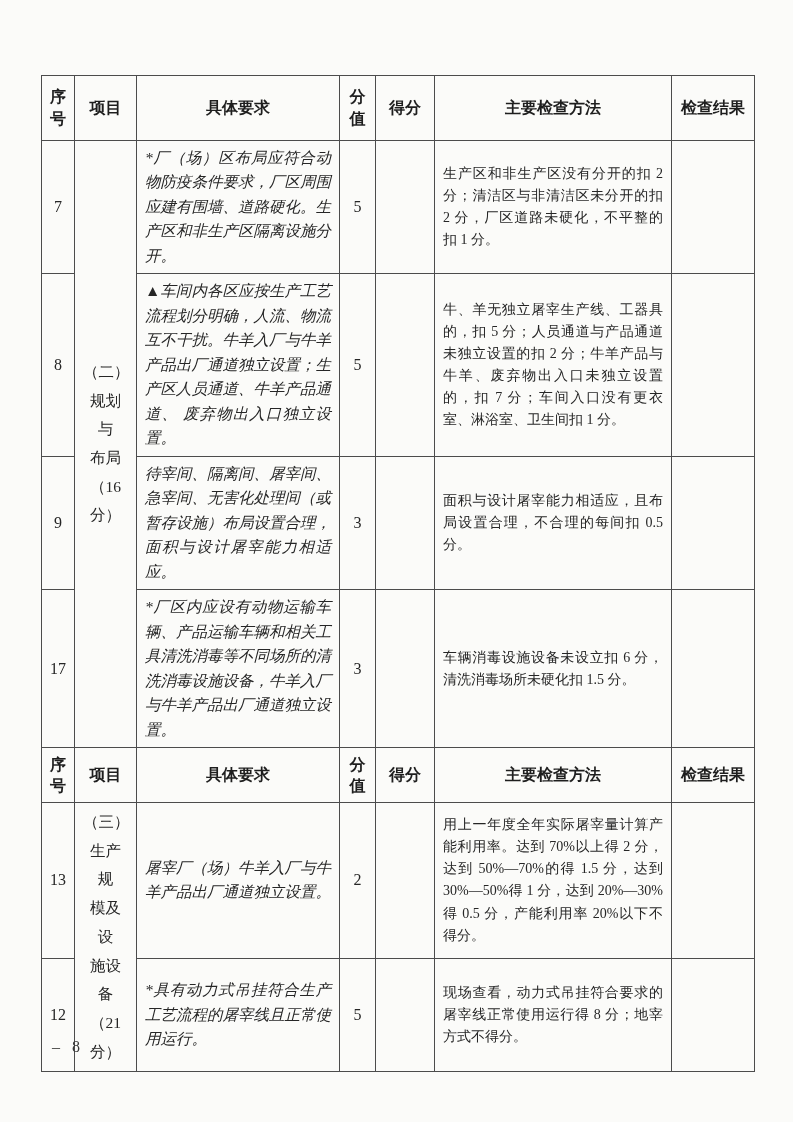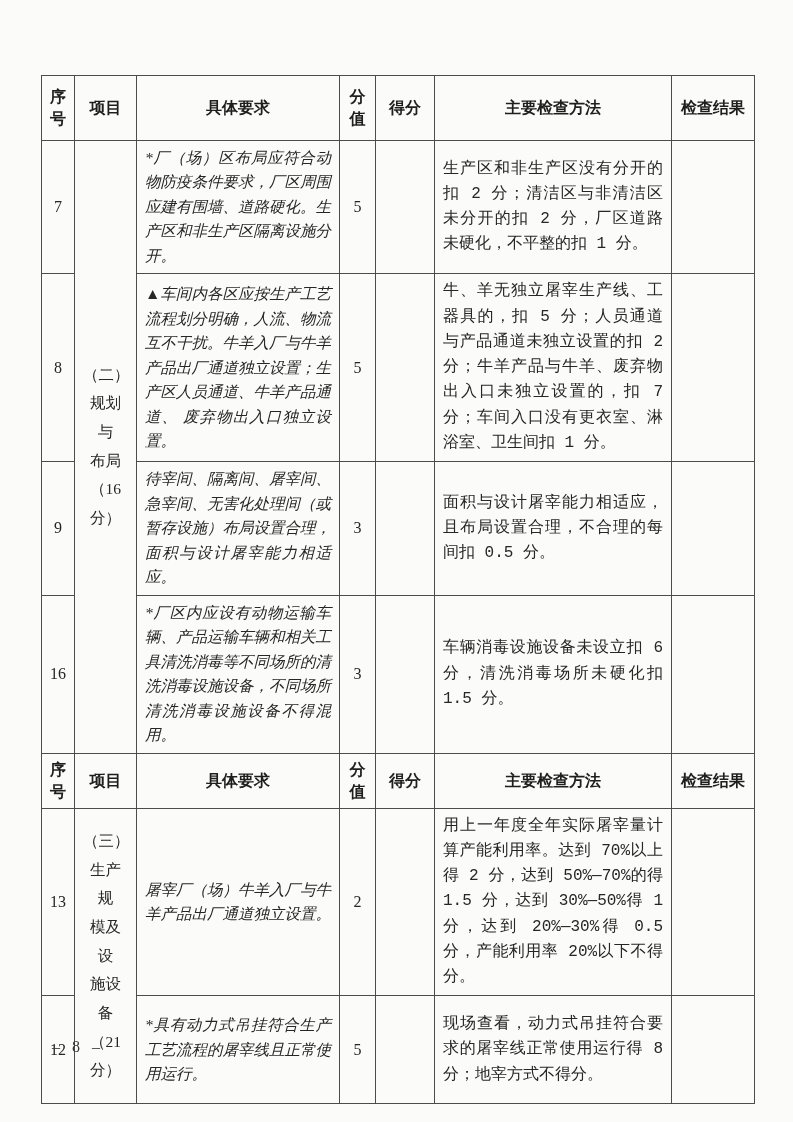--- a/index.html
+++ b/index.html
@@ -62,25 +62,24 @@
     text-align: justify;
     padding: 6px 9px;
     font-style: italic;
   }
   td.score {
     text-align: center;
     font-size: 16px;
   }
   td.obt, td.result { }
   td.method {
-    font-size: 16px;
+    font-size: 14px;
     line-height: 1.58;
     text-align: justify;
     padding: 6px 10px;
-    font-family: Liberation Mono, monospace;
   }
   .page-number {
     position: absolute;
     left: 52px;
     top: 1038px;
     font-size: 16px;
     letter-spacing: 4px;
     color: #3a3a3a;
   }
 </style>
@@ -134,22 +133,22 @@
     </tr>
     <tr style="height:132px">
       <td class="num">9</td>
       <td class="req">待宰间、隔离间、屠宰间、急宰间、无害化处理间（或暂存设施）布局设置合理，面积与设计屠宰能力相适应。</td>
       <td class="score">3</td>
       <td class="obt"></td>
       <td class="method">面积与设计屠宰能力相适应，且布局设置合理，不合理的每间扣 0.5 分。</td>
       <td class="result"></td>
     </tr>
     <tr style="height:143px">
-      <td class="num">16</td>
-      <td class="req">*厂区内应设有动物运输车辆、产品运输车辆和相关工具清洗消毒等不同场所的清洗消毒设施设备，不同场所清洗消毒设施设备不得混用。</td>
+      <td class="num">17</td>
+      <td class="req">*厂区内应设有动物运输车辆、产品运输车辆和相关工具清洗消毒等不同场所的清洗消毒设施设备，牛羊入厂与牛羊产品出厂通道独立设置。</td>
       <td class="score">3</td>
       <td class="obt"></td>
       <td class="method">车辆消毒设施设备未设立扣 6 分，清洗消毒场所未硬化扣 1.5 分。</td>
       <td class="result"></td>
     </tr>
 
     <tr class="header-row-2">
       <th class="hdr">序号</th>
       <th class="hdr">项目</th>
       <th class="hdr">具体要求</th>

